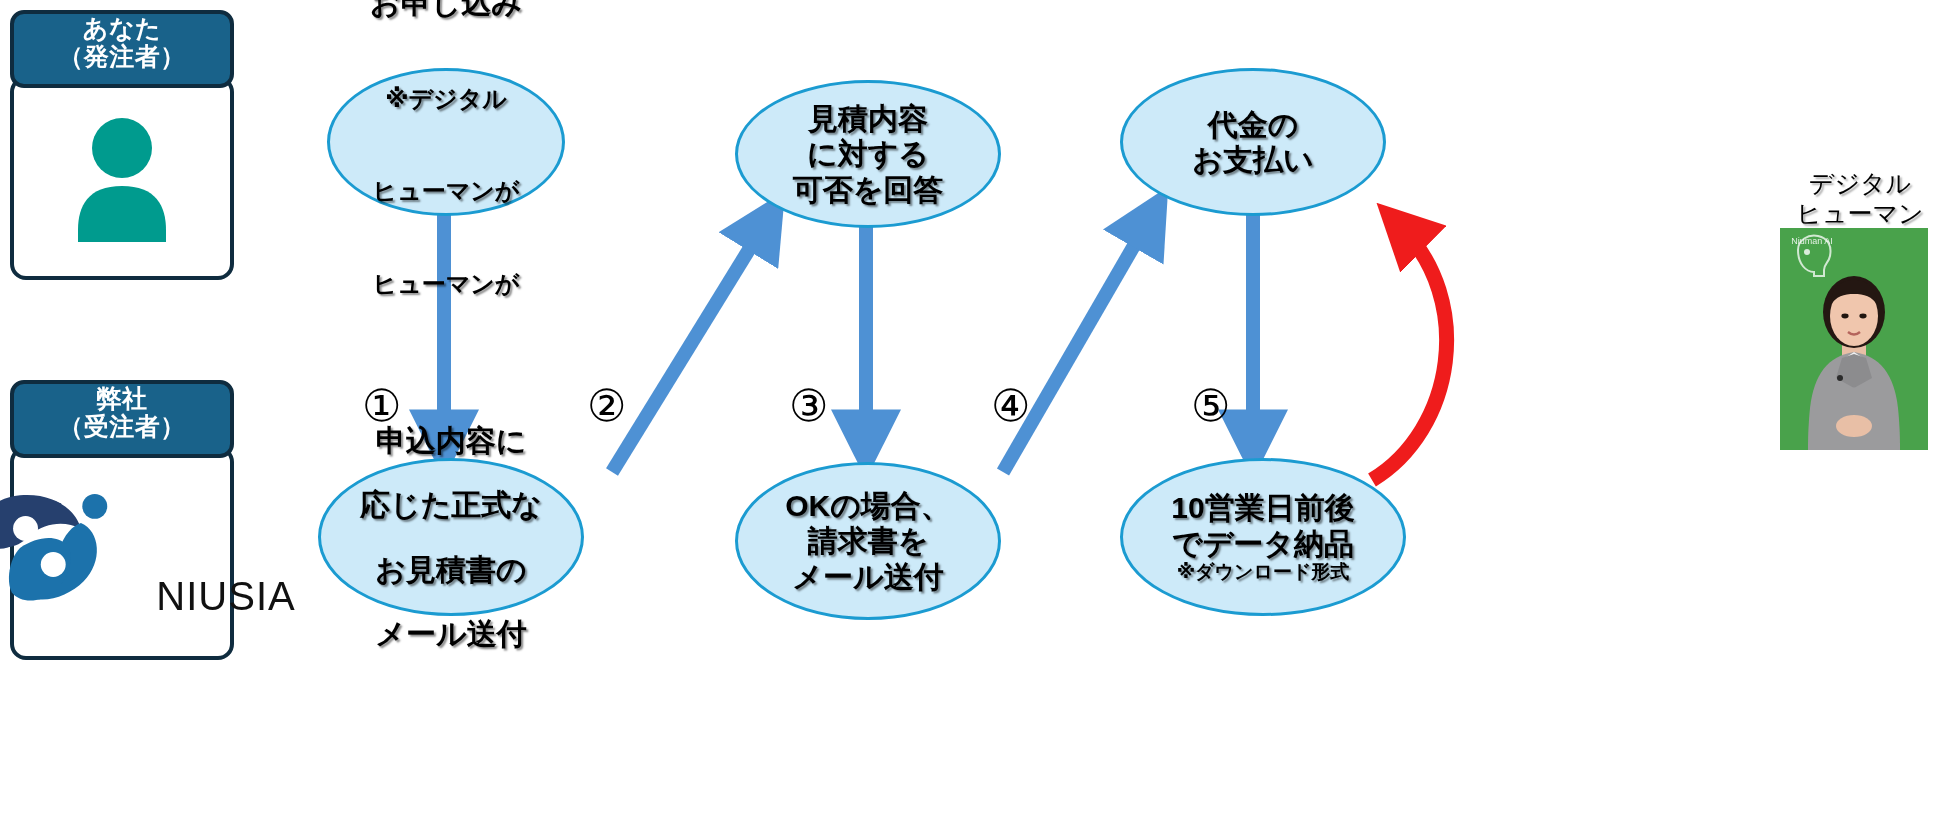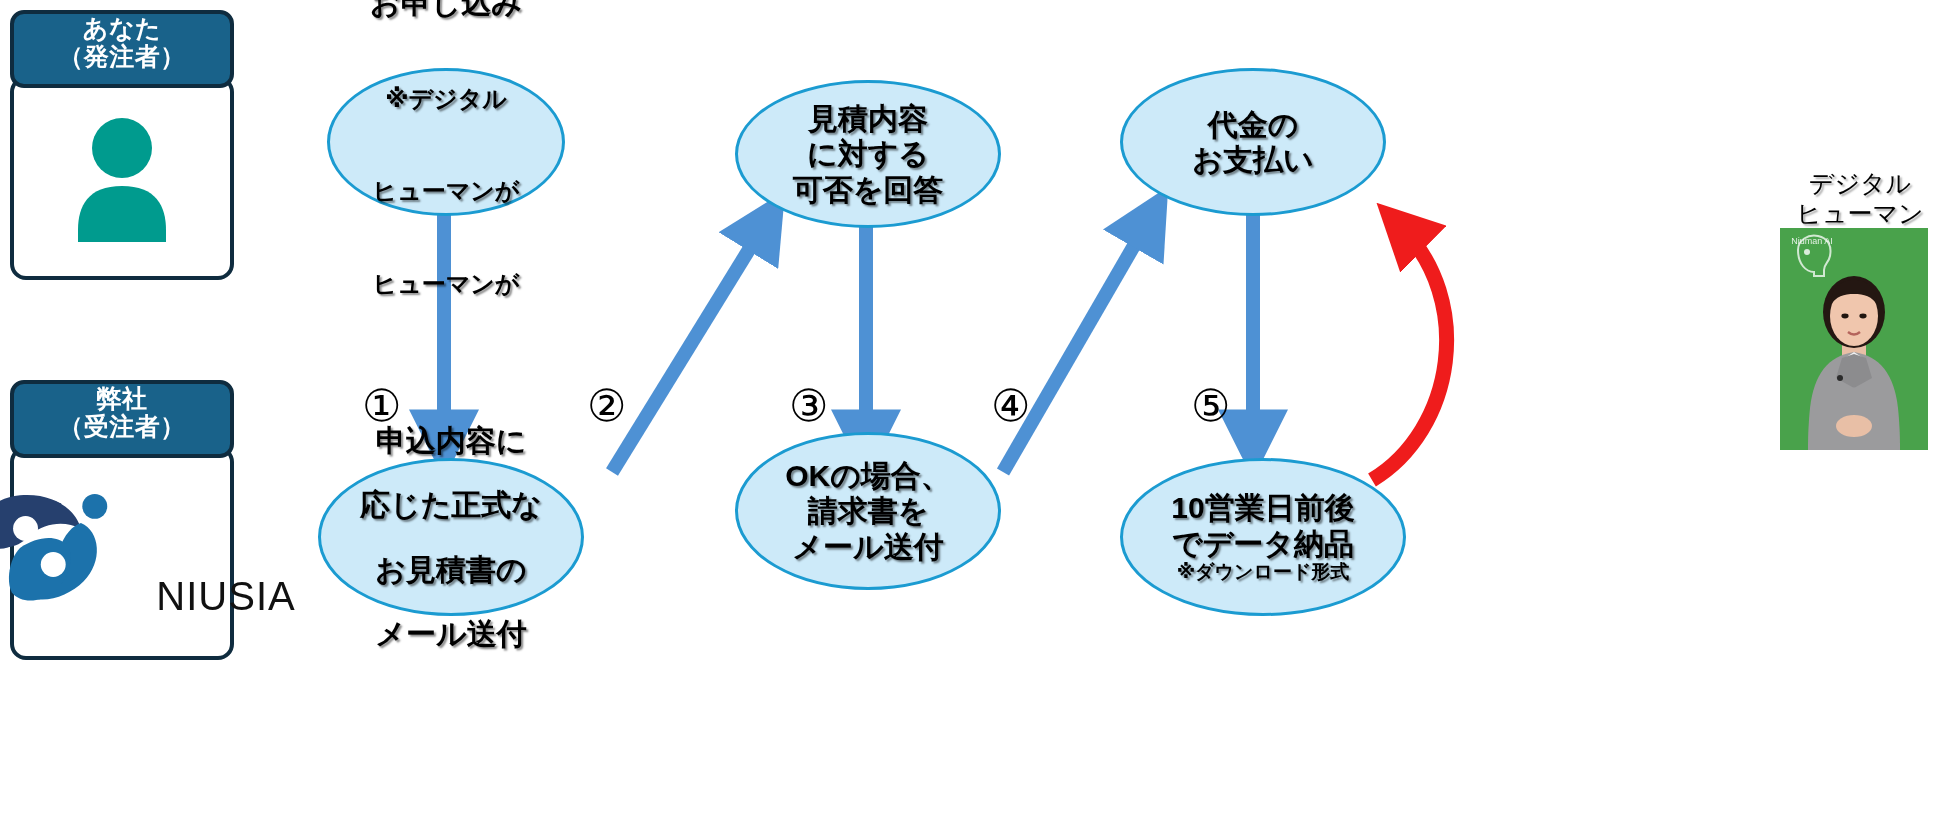--- a/index.html
+++ b/index.html
@@ -204,21 +204,21 @@
   <div class="l-main">お支払い</div>
 </div>
 
 <div class="ellipse" id="n-formal-quote" style="left:318px; top:458px; width:266px; height:158px;gap:29px;">
   <div class="l-main">申込内容に</div>
   <div class="l-main">応じた正式な</div>
   <div class="l-main">お見積書の</div>
   <div class="l-main">メール送付</div>
 </div>
 
-<div class="ellipse" id="n-invoice" style="left:735px; top:432px; width:266px; height:158px;justify-content:center;">
+<div class="ellipse" id="n-invoice" style="left:735px; top:462px; width:266px; height:158px;justify-content:center;">
   <div class="l-main">OKの場合、</div>
   <div class="l-main">請求書を</div>
   <div class="l-main">メール送付</div>
 </div>
 
 <div class="ellipse" id="n-delivery" style="left:1120px; top:458px; width:286px; height:158px;">
   <div class="l-main">10営業日前後</div>
   <div class="l-main">でデータ納品</div>
   <div class="l-tiny">※ダウンロード形式</div>
 </div>

